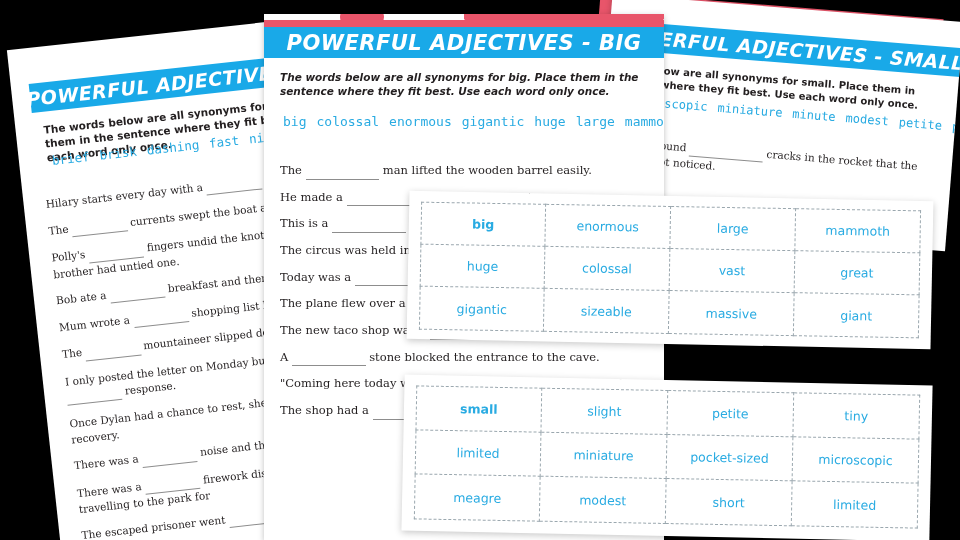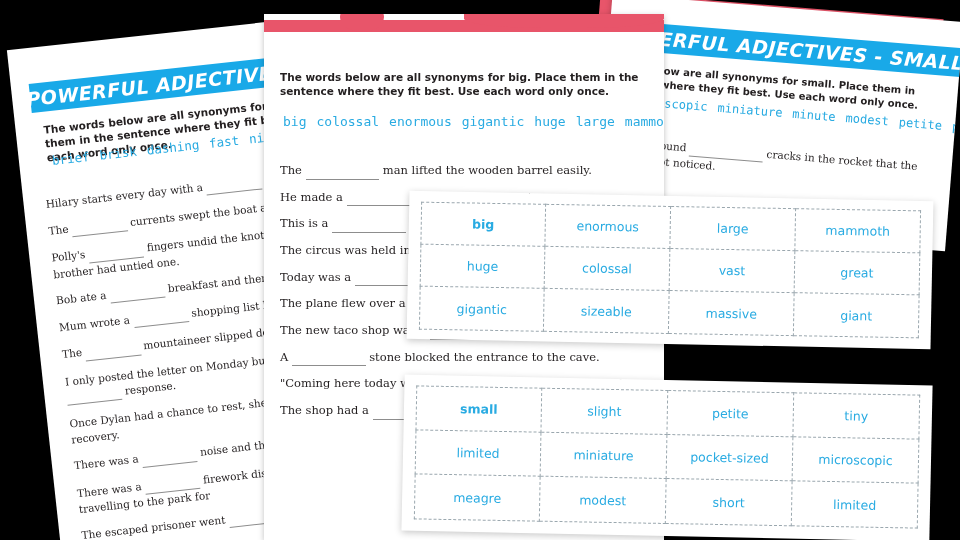--- a/index.html
+++ b/index.html
@@ -56,21 +56,21 @@
                        justify-content:flex-start;padding-left:10px;}
   #sheet-small .intro{left:-22px;top:66px;width:350px;font-size:10px;}
   #sheet-small .bank{left:-34px;top:96px;width:360px;font-size:12px;text-align:left;}
   #sheet-small .qs{left:-26px;top:140px;width:360px;font-size:10.5px;}
 
   
   #sheet-big{
     left:264px;top:14px;width:400px;height:526px;
   }
   #sheet-big .banner{left:0px;top:13px;width:400px;height:31px;font-size:21px;}
-  #sheet-big .intro{left:16px;top:56px;width:372px;font-size:10.5px;}
+  #sheet-big .intro{left:16px;top:56px;width:372px;font-size:10.5px;font-style:italic;}
   #sheet-big .bank{left:14px;top:98px;width:372px;font-size:13px;}
   #sheet-big .qs{left:16px;top:148px;width:380px;font-size:11.5px;}
 
   
   .bigdeco{position:absolute;left:0;top:0;width:400px;height:18px;overflow:hidden;}
   .bigdeco .bar{position:absolute;left:0;top:6px;width:400px;height:12px;background:#E8556A;}
   .bigdeco .dot{position:absolute;border-radius:50%;background:#E8556A;}
 
   
   .card{position:absolute;background:#fff;box-shadow:0 2px 7px rgba(0,0,0,.22);}
@@ -136,20 +136,23 @@
         <div class="q wrap">The inspection found <span class="blank" style="width: 73.6px;">&nbsp;</span> cracks in the rocket that the engineers had not noticed.</div>
       </div>
   </div>
 
   <div class="sheet" id="sheet-big">
     <div class="bigdeco">
       <div class="bar"></div>
       <div class="dot" style="left:76px;top:-12px;width:44px;height:30px;"></div>
       <div class="dot" style="left:200px;top:-10px;width:200px;height:24px;border-radius:40%;"></div>
     </div>
+    <div class="banner">
+      <span>POWERFUL ADJECTIVES - BIG</span>
+    </div>
     <div class="intro">The words below are all synonyms for big. Place them in the sentence where they fit best. Use each word only once.</div>
     <div class="bank" id="bank-big"><span class="w">big</span><span class="w">colossal</span><span class="w">enormous</span><span class="w">gigantic</span><span class="w">huge</span><span class="w">large</span><span class="w">mammoth</span></div>
     <div class="qs" id="qs-big">
         <div class="q">The <span class="blank" style="width: 73.6px;">&nbsp;</span> man lifted the wooden barrel easily.</div>
         <div class="q">He made a <span class="blank" style="width: 73.6px;">&nbsp;</span> mistake in the test.</div>
         <div class="q">This is a <span class="blank" style="width: 73.6px;">&nbsp;</span> amount of money to spend.</div>
         <div class="q">The circus was held in a <span class="blank" style="width: 73.6px;">&nbsp;</span> tent.</div>
         <div class="q">Today was a <span class="blank" style="width: 73.6px;">&nbsp;</span> day for the team.</div>
         <div class="q">The plane flew over a <span class="blank" style="width: 73.6px;">&nbsp;</span> desert.</div>
         <div class="q">The new taco shop was a <span class="blank" style="width: 73.6px;">&nbsp;</span> success.</div>

